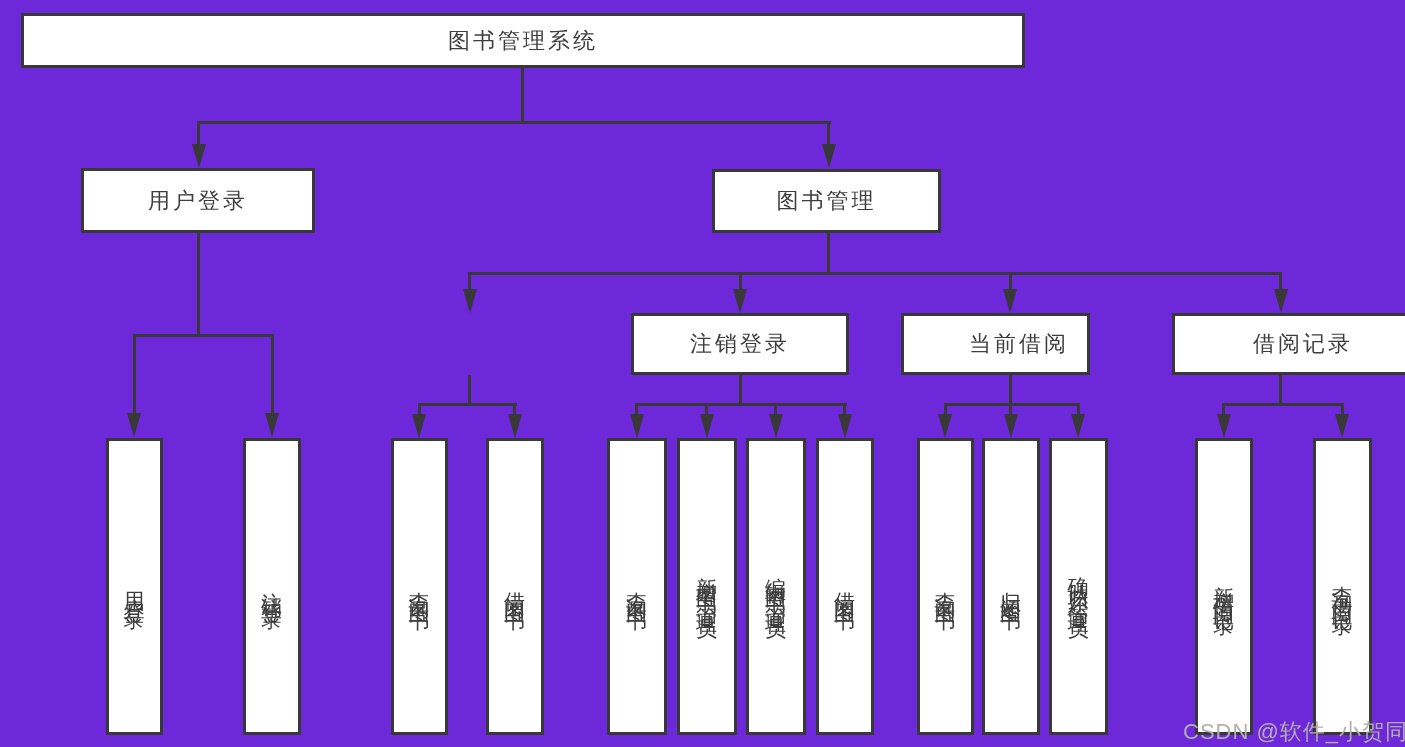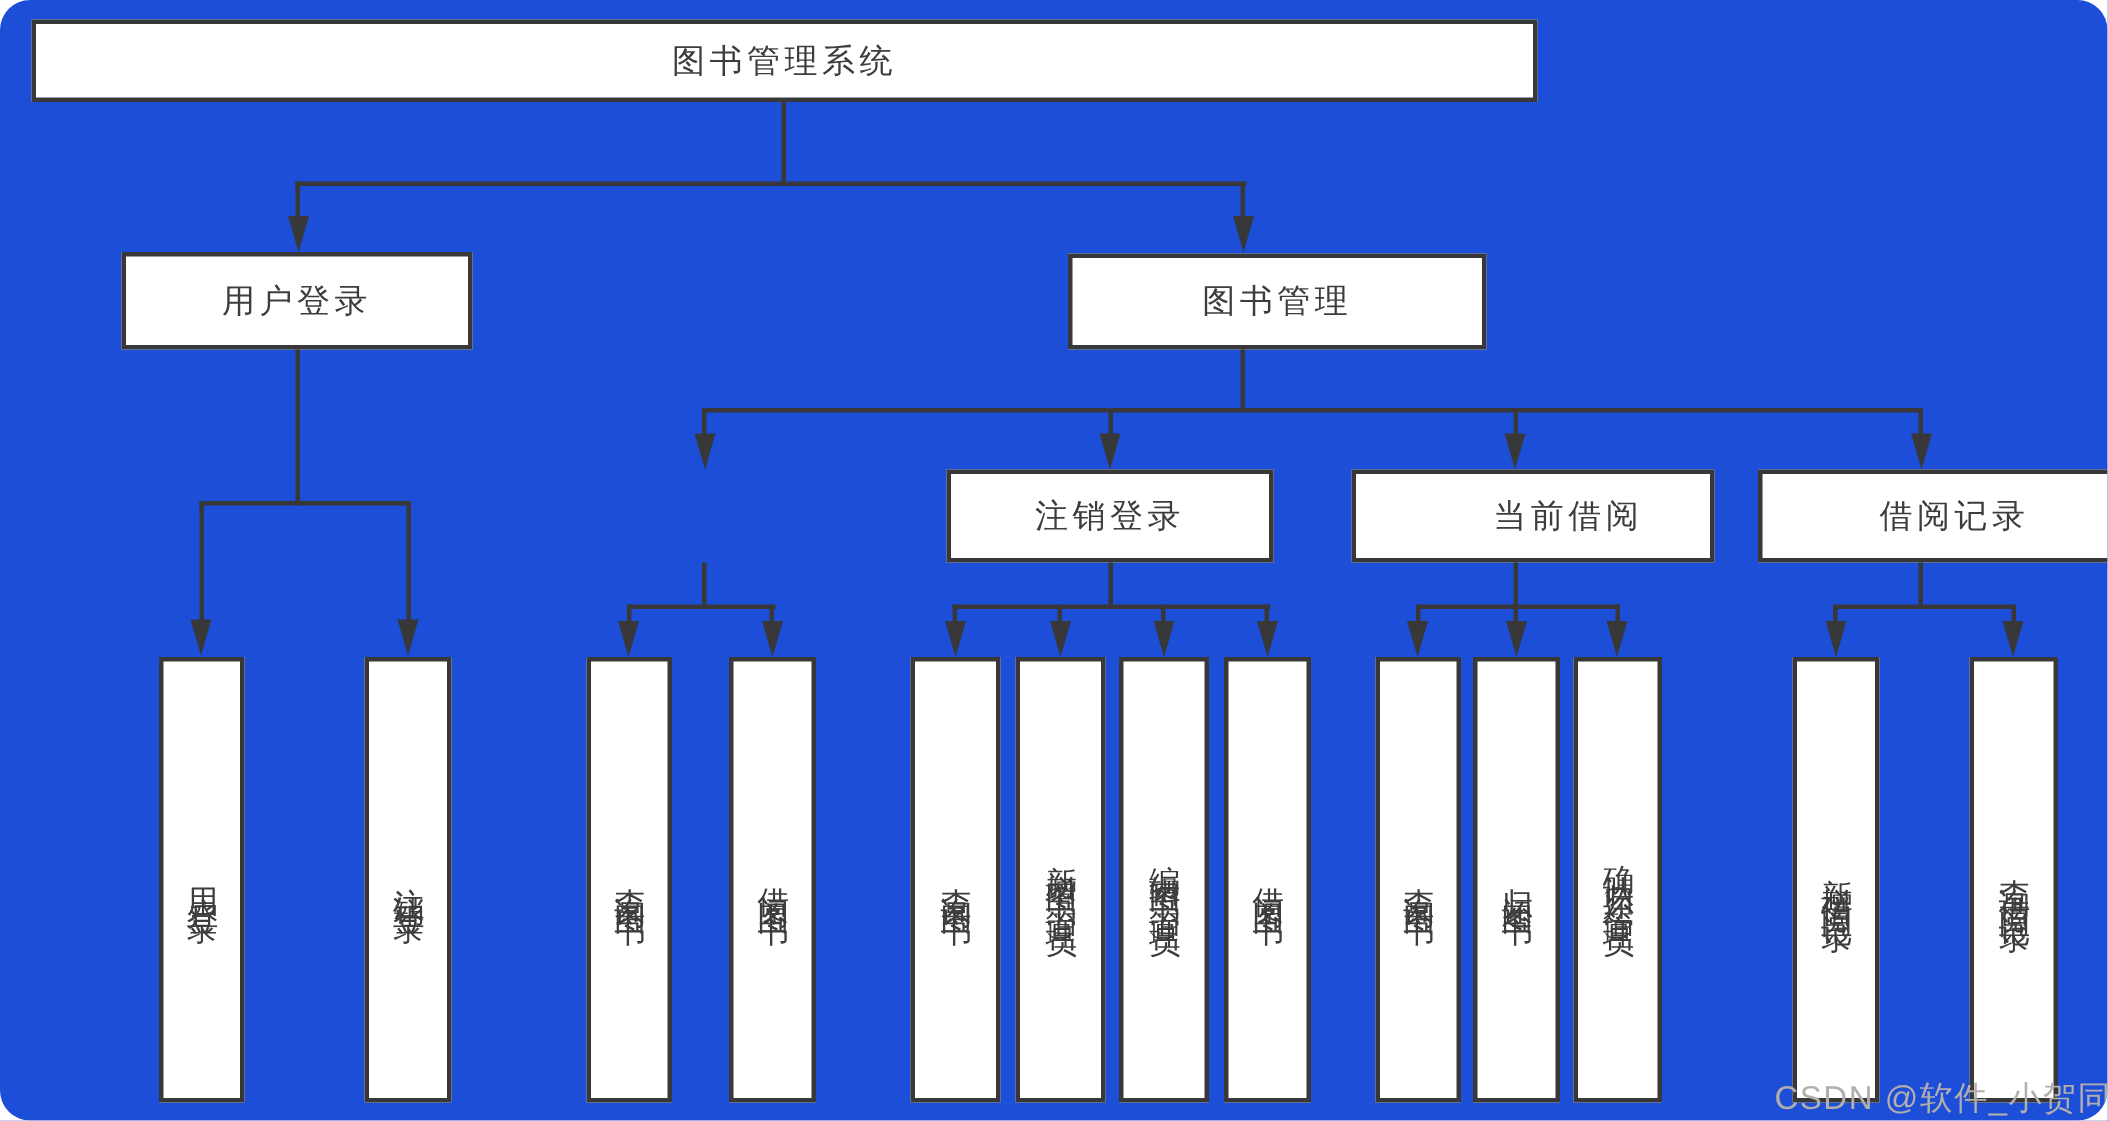--- a/index.html
+++ b/index.html
@@ -1,23 +1,22 @@
 <!DOCTYPE html>
 <html><head>
 <meta charset="utf-8">
 <style>
   html,body{margin:0;padding:0;background:#ffffff;}
   .canvas{
     position:relative;
     width:1405px;
     height:747px;
-    background:#1d4ed8;
+    background:#6d28d9;
     font-family:"Liberation Sans","DejaVu Sans",sans-serif;
     overflow:hidden;
-    border-radius:20px;
   }
   .box{
     position:absolute;
     box-sizing:border-box;
     border:3px solid #383838;
     background:#ffffff;
     color:#3d3d3d;
     display:flex;
     align-items:center;
     justify-content:center;
@@ -66,21 +65,21 @@
   <div class="line" style="left:521px;top:68px;width:3px;height:56px;"></div>
   <div class="line" style="left:197px;top:121px;width:634px;height:3px;"></div>
   <div class="line" style="left:197px;top:121px;width:3px;height:26px;"></div>
   <div class="arrow" style="left:192px;top:144px;"></div>
   <div class="line" style="left:827px;top:121px;width:3px;height:26px;"></div>
   <div class="arrow" style="left:822px;top:144px;"></div>
 
   <div class="box hbox" style="left:81px;top:168px;width:234px;height:65px;">
     <span>用户登录</span>
   </div>
-  <div class="box hbox" style="left:712px;top:169px;width:279px;height:64px;">
+  <div class="box hbox" style="left:712px;top:169px;width:229px;height:64px;">
     <span>图书管理</span>
   </div>
 
   <div class="line" style="left:197px;top:233px;width:3px;height:104px;"></div>
   <div class="line" style="left:133px;top:334px;width:141px;height:3px;"></div>
   <div class="line" style="left:133px;top:334px;width:3px;height:82px;"></div>
   <div class="arrow" style="left:127px;top:413px;"></div>
   <div class="line" style="left:271px;top:334px;width:3px;height:82px;"></div>
   <div class="arrow" style="left:265px;top:413px;"></div>
 
@@ -91,21 +90,21 @@
   <div class="line" style="left:739px;top:272px;width:3px;height:19px;"></div>
   <div class="arrow" style="left:733px;top:289px;"></div>
   <div class="line" style="left:1009px;top:272px;width:3px;height:19px;"></div>
   <div class="arrow" style="left:1003px;top:289px;"></div>
   <div class="line" style="left:1279px;top:272px;width:3px;height:19px;"></div>
   <div class="arrow" style="left:1274px;top:289px;"></div>
 
   <div class="box hbox" style="left:631px;top:313px;width:218px;height:62px;">
     <span>注销登录</span>
   </div>
-  <div class="box hbox" style="left:901px;top:313px;width:242px;height:62px;padding-left:47px;">
+  <div class="box hbox" style="left:901px;top:313px;width:189px;height:62px;padding-left:47px;">
     <span>当前借阅</span>
   </div>
   <div class="box hbox" style="left:1172px;top:313px;width:262px;height:62px;">
     <span>借阅记录</span>
   </div>
 
   <div class="line" style="left:468px;top:375px;width:3px;height:31px;"></div>
   <div class="line" style="left:418px;top:403px;width:99px;height:3px;"></div>
   <div class="line" style="left:418px;top:403px;width:3px;height:13px;"></div>
   <div class="arrow" style="left:412px;top:414px;"></div>

